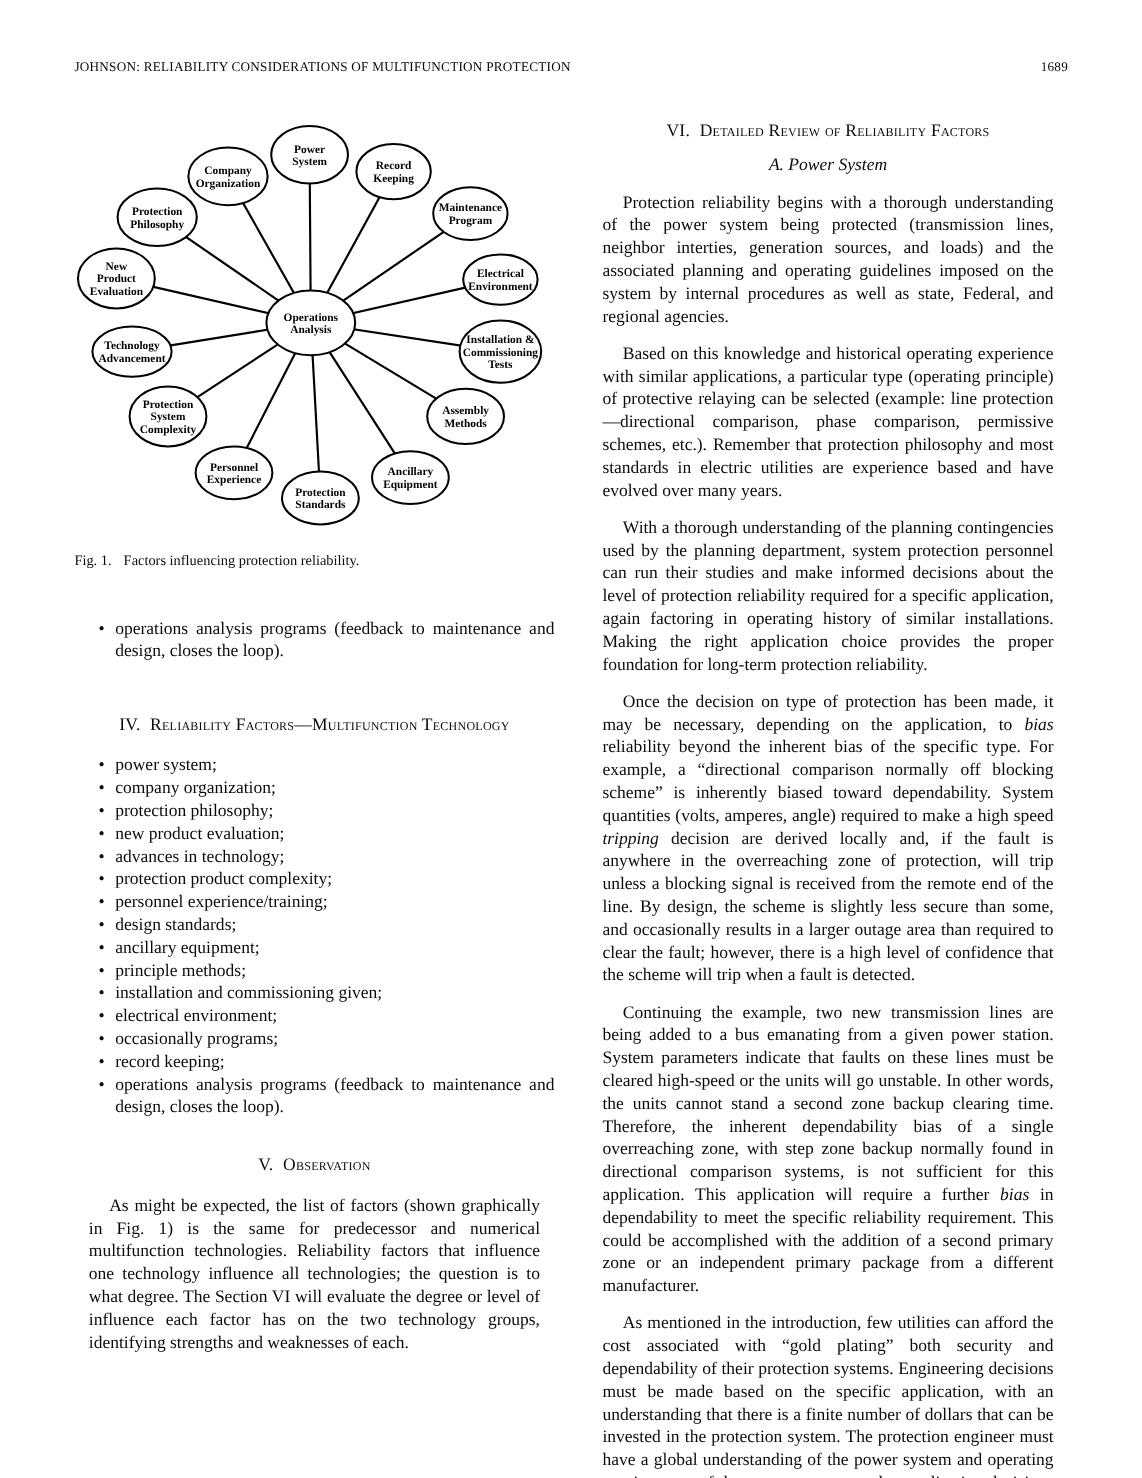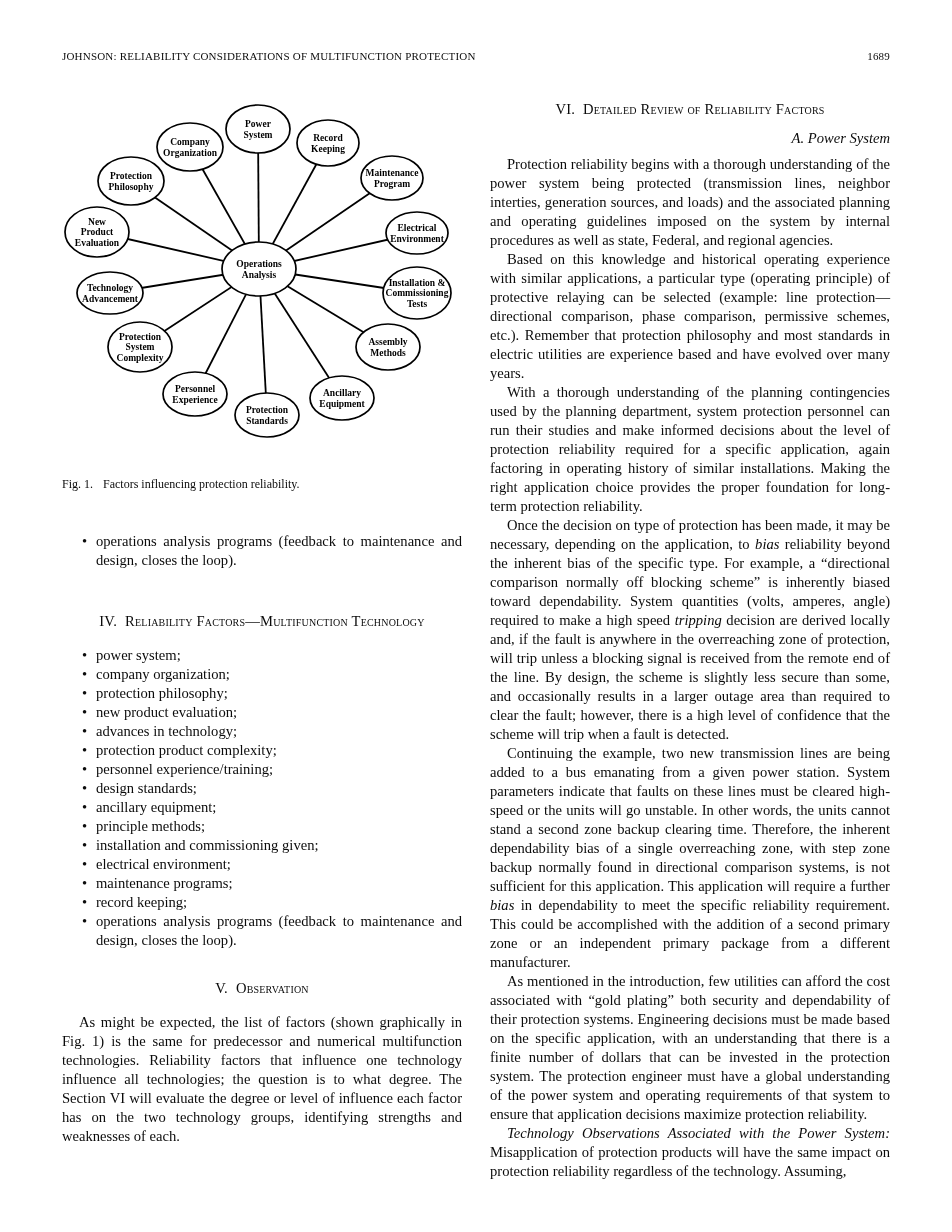--- a/index.html
+++ b/index.html
@@ -8,31 +8,31 @@
     font-family:"Liberation Serif","DejaVu Serif",serif;
     overflow:hidden;position:relative;
   }
   .running-header{
     display:flex;justify-content:space-between;align-items:baseline;
     padding:50px 62px 0 62px;font-size:11px;letter-spacing:.2px;font-family:Liberation Serif, serif;
   }
   .main{display:flex;gap:28px;padding:0 62px;margin-top:36px;}
   .col{width:400px;font-size:14.6px;line-height:19px;text-align:justify;
        -webkit-hyphens:auto;hyphens:auto;}
-  p{margin:0;text-indent:17px;}
+  p{margin:12px;text-indent:17px;}
   .sec-head{
     font-variant:small-caps;text-align:center;font-weight:normal;
     font-size:14.6px;line-height:19px;text-indent:0;letter-spacing:.2px;
   }
   .sec-head .sec-num{margin-right:8px;}
-  .sub-head{font-style:italic;text-indent:0;margin:9px 0 7px 0;text-align:right;}
+  .sub-head{font-style:italic;text-indent:0;margin:9px 0 7px 0;text-align:center;}
   .figure-wrap{margin-top:2px;}
   svg.diagram{display:block;}
   svg.diagram text{font-family:"Liberation Serif","DejaVu Serif",serif;font-weight:bold;}
-  .caption{font-size:12px;line-height:15px;margin-top:27px;text-align:left;text-indent:0;}
+  .caption{font-size:12px;line-height:15px;margin-top:10px;text-align:left;text-indent:0;}
   .caption .cap-label{margin-right:10px;}
   .bullet-item{position:relative;padding-left:34px;text-indent:0;}
   .bullet-item .blt{position:absolute;left:20px;top:0;}
   .post-fig-bullet{margin-top:40px;}
   ul.factor-list{list-style:none;margin:3px 0 0 0;padding:0;}
   ul.factor-list li{position:relative;padding-left:34px;}
   ul.factor-list li .blt{position:absolute;left:20px;top:0;}
   .h4{margin:42px 0 15px 0;text-align:center;}
   .h5{margin:29px 0 15px 0;}
   .h6{margin:2px 0 10px 0;}
@@ -146,21 +146,21 @@
         <li><span class="blt">•</span><span>protection philosophy;</span></li>
         <li><span class="blt">•</span><span>new product evaluation;</span></li>
         <li><span class="blt">•</span><span>advances in technology;</span></li>
         <li><span class="blt">•</span><span>protection product complexity;</span></li>
         <li><span class="blt">•</span><span>personnel experience/training;</span></li>
         <li><span class="blt">•</span><span>design standards;</span></li>
         <li><span class="blt">•</span><span>ancillary equipment;</span></li>
         <li><span class="blt">•</span><span>principle methods;</span></li>
         <li><span class="blt">•</span><span>installation and commissioning given;</span></li>
         <li><span class="blt">•</span><span>electrical environment;</span></li>
-        <li><span class="blt">•</span><span>maintenance programs;</span></li>
+        <li><span class="blt">•</span><span>occasionally programs;</span></li>
         <li><span class="blt">•</span><span>record keeping;</span></li>
         <li><span class="blt">•</span><span>operations analysis programs (feedback to maintenance and design, closes the loop).</span></li>
       </ul>
 
     <div class="sec-head h5">
       <span class="sec-num">V.</span><span>Observation</span>
     </div>
 
     <p>As might be expected, the list of factors (shown graphically in Fig. 1) is the same for predecessor and numerical multifunction technologies. Reliability factors that influence one technology influence all technologies; the question is to what degree. The Section VI will evaluate the degree or level of influence each factor has on the two technology groups, identifying strengths and weaknesses of each.</p>
   </div>

